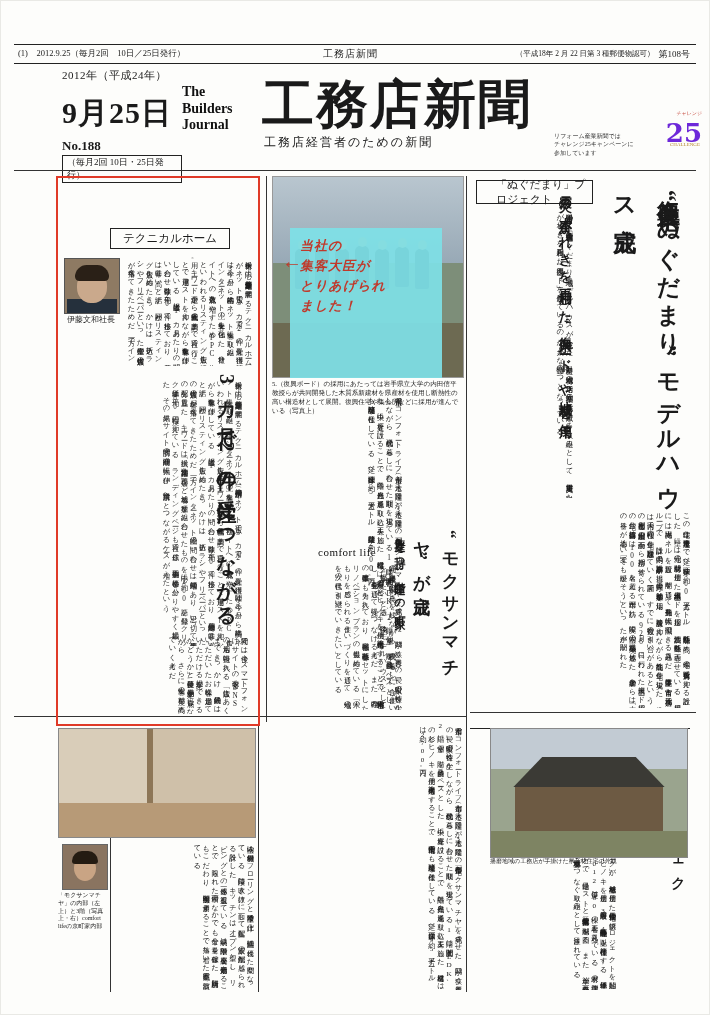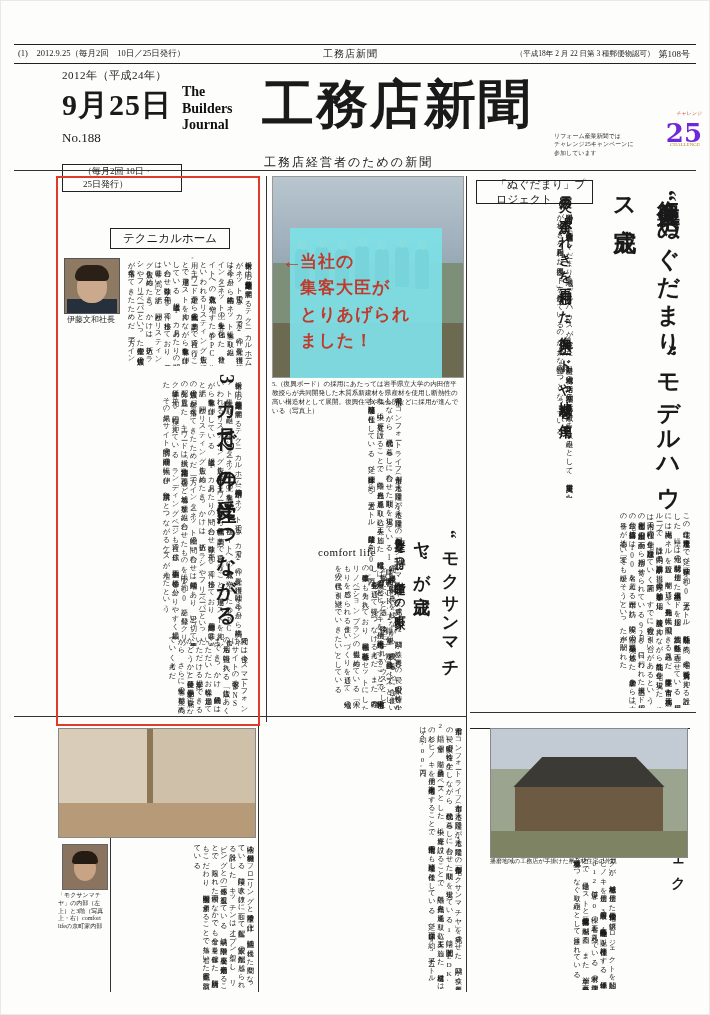--- a/index.html
+++ b/index.html
@@ -9,26 +9,26 @@
   
   .topbar{position:absolute;left:14px;top:44px;width:682px;height:18px;border-top:1px solid #222;border-bottom:1px solid #222;display:flex;align-items:center;font-size:8.5px;}
   .topbar .l{padding-left:4px;}
   .topbar .c{flex:1;text-align:center;font-size:10px;letter-spacing:1px;}
   .topbar .r{padding-right:4px;font-size:7.5px;}
   .topbar .rr{padding-right:6px;font-size:9px;}
   
   .masthead{position:absolute;left:14px;top:66px;width:682px;height:100px;}
   .mh-left{position:absolute;left:48px;top:2px;width:120px;text-align:left;}
   .mh-year{font-size:11px;letter-spacing:0.5px;}
-  .mh-date{font-size:30px;font-weight:bold;letter-spacing:1px;margin-top:2px;}
-  .mh-no{font-size:13px;margin-top:4px;font-weight:normal;}
-  .mh-sub{font-size:9px;border:1px solid #222;display:inline-block;padding:0 20px;margin-top:18px;}
+  .mh-date{font-size:30px;font-weight:bold;letter-spacing:1px;margin-top:10px;}
+  .mh-no{font-size:13px;margin-top:4px;font-weight:bold;}
+  .mh-sub{font-size:9px;border:1px solid #222;display:inline-block;padding:0 4px;margin-top:1px;}
   .mh-en{position:absolute;left:168px;top:18px;width:76px;font-family:"Liberation Serif",serif;font-size:14px;font-weight:bold;line-height:1.18;color:#111;}
   .mh-title{position:absolute;left:248px;top:4px;font-size:52px;font-weight:bold;letter-spacing:2px;font-family:"DejaVu Serif",serif;}
-  .mh-tagline{position:absolute;left:250px;top:88px;font-size:12px;letter-spacing:2px;text-align:center;}
+  .mh-tagline{position:absolute;left:250px;top:68px;font-size:12px;letter-spacing:2px;text-align:center;}
   .mh-pub{position:absolute;left:540px;top:6px;width:150px;font-size:7px;line-height:1.5;}
   .mh-logo{position:absolute;left:636px;top:56px;width:52px;height:30px;}
   .mh-logo .big{position:absolute;right:0;top:-4px;font-size:26px;font-weight:bold;color:#6d28d9;font-family:"DejaVu Serif",serif;}
   .mh-logo .sm{position:absolute;right:2px;top:20px;font-size:5px;color:#b4872a;}
   .mh-logo .chal{position:absolute;right:0;top:-12px;font-size:5px;color:#c0392b;}
   .mh-reform{position:absolute;left:540px;top:66px;font-size:6px;line-height:1.4;color:#333;width:94px;}
   
   .redbox{position:absolute;left:56px;top:176px;width:200px;height:546px;border:2px solid #e03a28;}
   .feat-head{position:absolute;left:62px;top:182px;width:190px;text-align:center;font-size:15px;font-weight:bold;line-height:1.5;}
   .feat-sub{position:absolute;left:110px;top:228px;width:118px;height:19px;border:1px solid #222;text-align:center;font-size:11.5px;line-height:19px;}
@@ -43,21 +43,21 @@
   .feat-foot{position:absolute;left:62px;top:632px;width:186px;height:82px;writing-mode:vertical-rl;font-size:7.4px;line-height:1.22;overflow:hidden;}
   
   .cphoto{position:absolute;left:272px;top:176px;width:190px;height:200px;background:#6c7f8d;overflow:hidden;border:1px solid #999;}
   .cphoto .sky{position:absolute;left:0;top:0;width:190px;height:86px;background:linear-gradient(#b9c6cf,#98a9b6);}
   .cphoto .wall{position:absolute;left:0;top:86px;width:190px;height:60px;background:#7d8e79;}
   .cphoto .grnd{position:absolute;left:0;top:146px;width:190px;height:54px;background:#6d6a52;}
   .cphoto .grp{position:absolute;left:22px;top:54px;width:142px;height:62px;}
   .cphoto .p{position:absolute;width:14px;height:40px;background:#2d3a46;border-radius:5px 5px 2px 2px;}
   .cphoto .p i{position:absolute;left:3px;top:-9px;width:9px;height:10px;border-radius:50%;background:#d8b393;display:block;}
   .sticky{position:absolute;left:290px;top:228px;width:152px;height:150px;background:#7ee0e6;opacity:0.93;}
-  .hand{position:absolute;left:300px;top:248px;width:140px;height:138px;color:#c0392b;font-family:"DejaVu Sans",sans-serif;font-size:17px;font-weight:bold;line-height:1.55;letter-spacing:1px;}
+  .hand{position:absolute;left:300px;top:236px;width:140px;height:138px;color:#c0392b;font-family:"DejaVu Sans",sans-serif;font-size:13px;font-weight:bold;line-height:1.55;letter-spacing:1px;font-style:italic;}
   .arrow{position:absolute;left:282px;top:250px;font-size:20px;color:#c0392b;font-weight:bold;}
   .cphoto-cap{position:absolute;left:272px;top:380px;width:190px;font-size:6.6px;line-height:1.35;}
   
   .vcol{writing-mode:vertical-rl;text-orientation:upright;font-size:7.2px;line-height:1.25;letter-spacing:0.3px;overflow:hidden;}
   .vhead{writing-mode:vertical-rl;font-weight:bold;letter-spacing:2px;}
   
   .r-head{position:absolute;left:580px;top:182px;width:110px;height:318px;writing-mode:vertical-rl;font-size:23px;font-weight:bold;letter-spacing:2px;line-height:1.9;}
   .r-sub{position:absolute;left:476px;top:180px;width:96px;height:22px;border:1px solid #222;display:flex;align-items:center;justify-content:center;font-size:11px;padding-left:19px;}
   .r-lead{position:absolute;left:470px;top:208px;width:104px;height:290px;writing-mode:vertical-rl;font-size:7.4px;line-height:1.25;overflow:hidden;}
   .r-body{position:absolute;left:470px;top:508px;width:220px;height:200px;writing-mode:vertical-rl;font-size:7.2px;line-height:1.25;overflow:hidden;}

